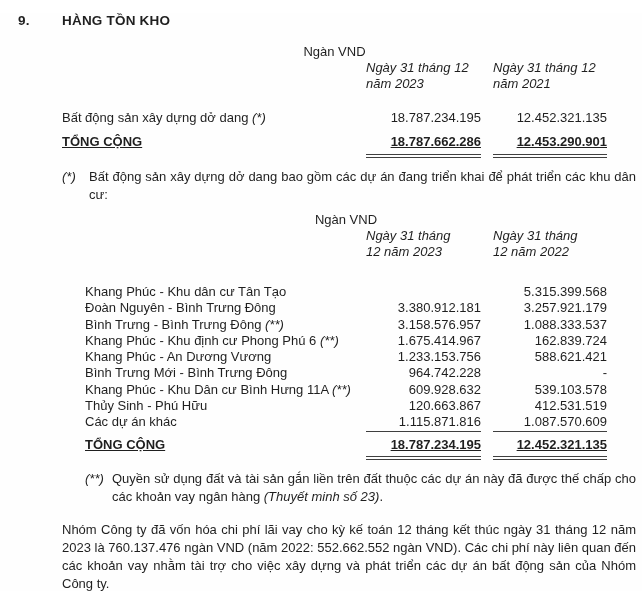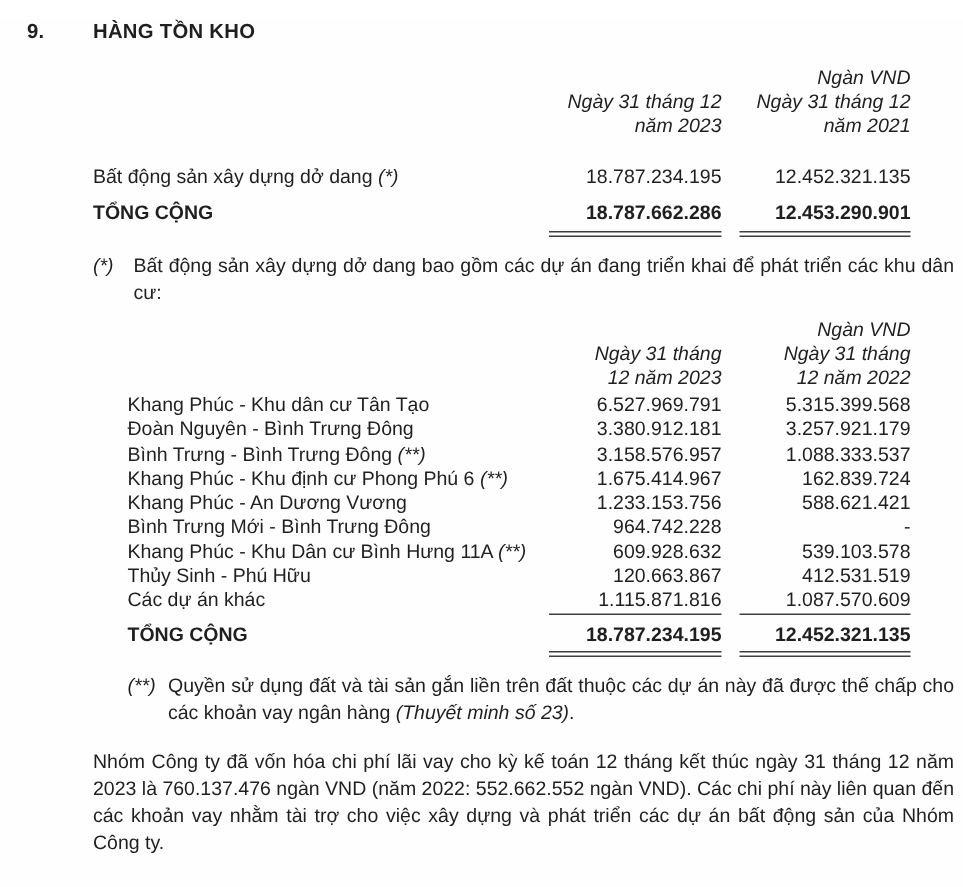--- a/index.html
+++ b/index.html
@@ -13,34 +13,34 @@
   }
   .page{position:relative;width:642px;height:591px;background:#fefefe;}
 
   
   .sec-head{display:flex;margin:13px 0 0 18px;font-weight:700;font-size:13.5px;letter-spacing:.2px;}
   .sec-num{width:44px;}
 
   
   .tbl{margin-left:62px;width:545px;}
   .tbl2{margin-left:85px;width:522px;}
-  .unit-line{text-align:right;font-style:italic;line-height:16px;}
+  .unit-line{text-align:center;line-height:16px;}
   .hdr-row{display:flex;font-style:italic;}
-  .hdr-cell{text-align:right;line-height:16px;}
+  .hdr-cell{text-align:left;line-height:16px;}
   .hdr-spacer{flex:1;}
   .c1{width:115px;}
   .c2{width:114px;margin-left:12px;}
   .row{display:flex;align-items:baseline;}
   .tbl .row{line-height:19px;}
   .tbl2 .row{line-height:16.3px;}
   .lbl{flex:1;padding-right:6px;}
   .num{text-align:right;white-space:nowrap;}
   .marker{font-style:italic;}
   .rule .num{border-bottom:1.4px solid #3f3f3f;}
-  .total-row{font-weight:700;}
+  .total-row{font-weight:700;text-decoration:underline;}
   .total-row .num{border-top:none;padding:5px 0 3px 0;border-bottom:4px double #3f3f3f;}
   .tbl .total-row{margin-top:0;}
   .gap-top-md{margin-top:16px;}
 
   
   .footnote{display:flex;margin-top:10px;line-height:18px;}
   .fn1{margin-left:62px;width:574px;}
   .fn2{margin-left:85px;width:551px;}
   .fn-marker{font-style:italic;flex:0 0 27px;}
   .fn-text{flex:1;text-align:justify;}
@@ -97,23 +97,22 @@
       <div class="hdr-cell c1">
         <div>Ngày 31 tháng</div>
         <div>12 năm 2023</div>
       </div>
       <div class="hdr-cell c2">
         <div>Ngày 31 tháng</div>
         <div>12 năm 2022</div>
       </div>
     </div>
 
-    <div class="row" style="margin-top:2px;">
+    <div class="row" style="margin-top:24px;">
       <div class="lbl"><span>Khang Phúc - Khu dân cư Tân Tạo</span> <span class="marker"></span></div>
-      <div class="num c1">6.527.969.791</div>
       <div class="num c2">5.315.399.568</div>
     </div>
     <div class="row">
       <div class="lbl"><span>Đoàn Nguyên - Bình Trưng Đông</span> <span class="marker"></span></div>
       <div class="num c1">3.380.912.181</div>
       <div class="num c2">3.257.921.179</div>
     </div>
     <div class="row">
       <div class="lbl"><span>Bình Trưng - Bình Trưng Đông</span> <span class="marker">(**)</span></div>
       <div class="num c1">3.158.576.957</div>

